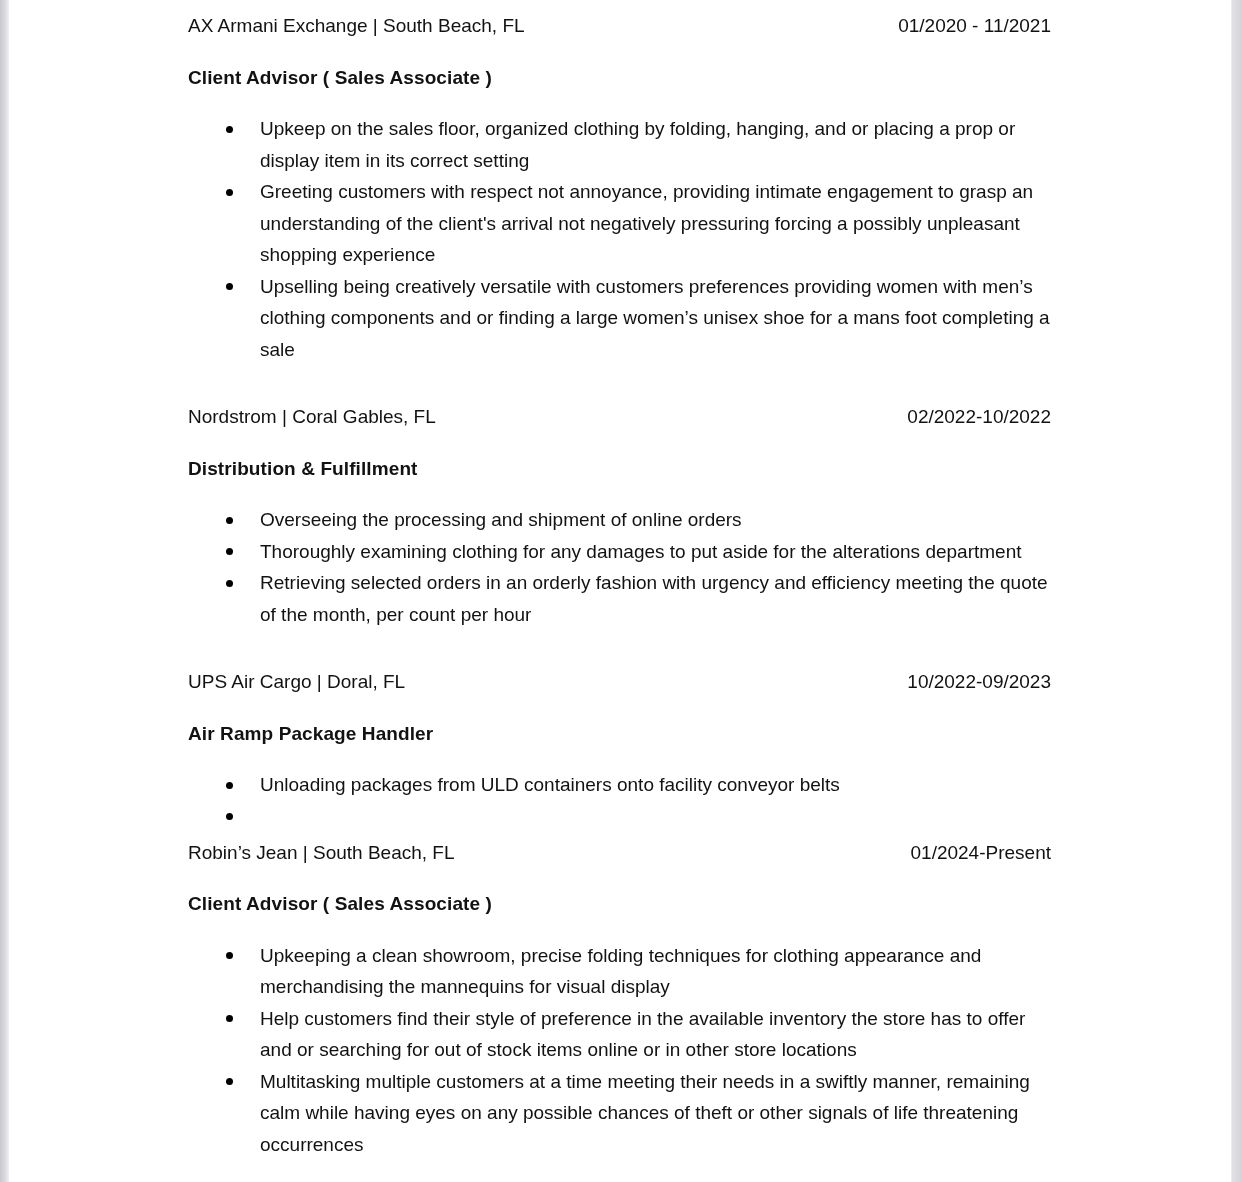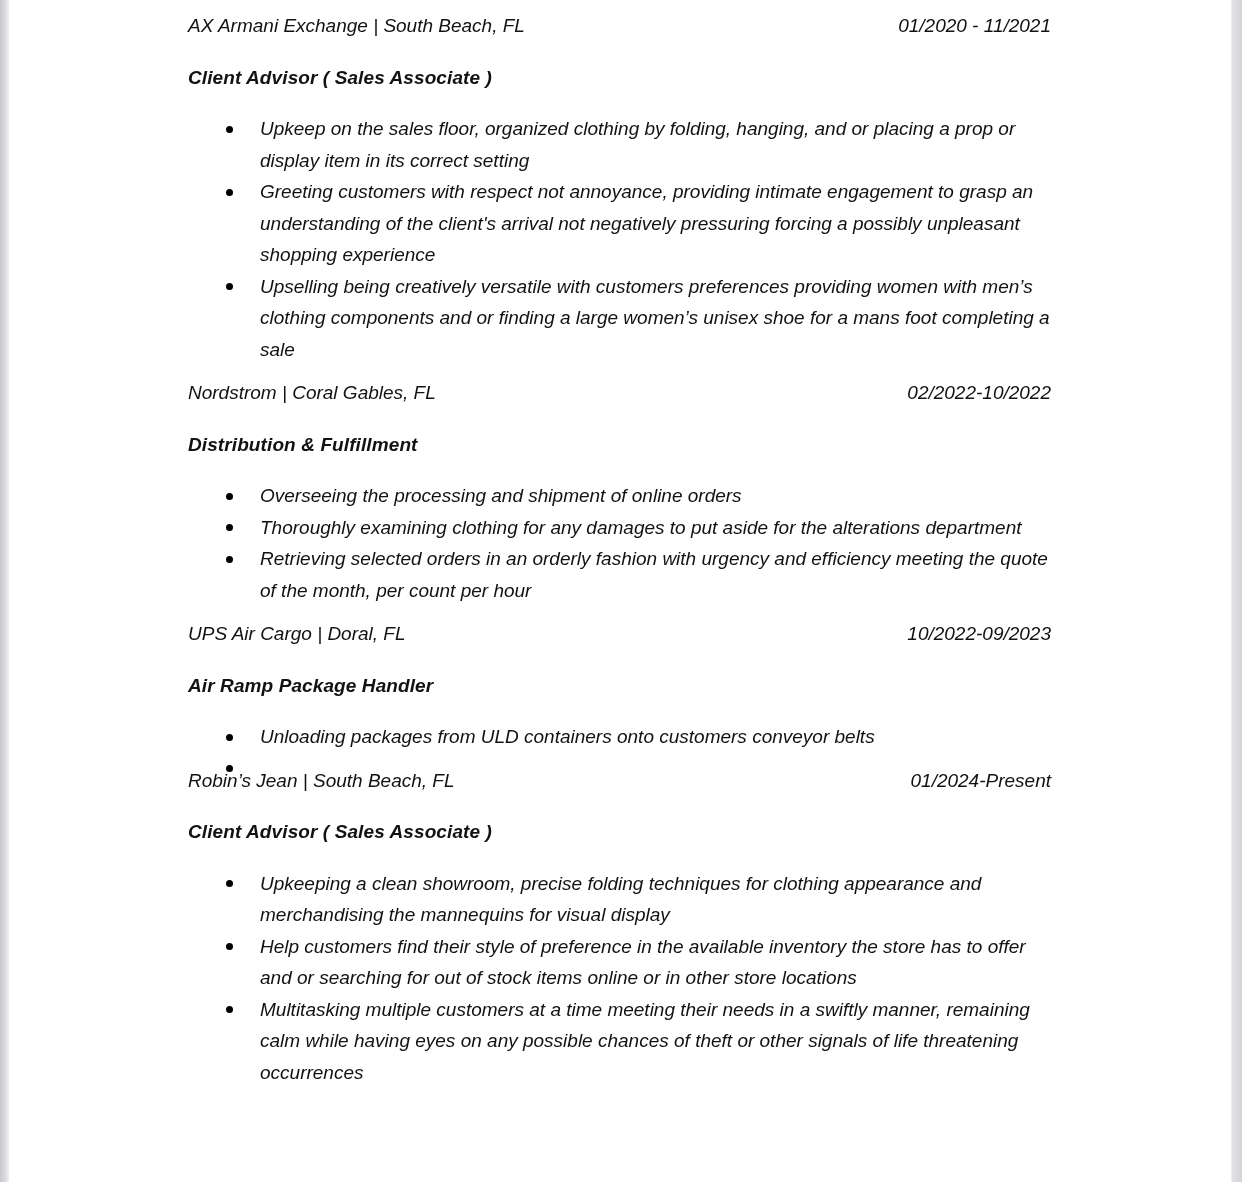--- a/index.html
+++ b/index.html
@@ -30,22 +30,22 @@
     width: 10px; height: 100%;
     background: linear-gradient(to right, #e2e2e5 0%, #d3d3d8 100%);
     border-left: 1px solid #ececee;
   }
   .doc-content {
     position: absolute;
     left: 188px;
     top: 10px;
     width: 863px;
   }
-  .job { margin: 0; font-style: italic; }
-  .job + .job { margin-top: 12px; }
+  .job { margin: 0; }
+  .job + .job { margin-top: 36px; }
   .job-header {
     display: flex;
     justify-content: space-between;
     align-items: baseline;
   }
   .company { white-space: nowrap; }
   .dates { white-space: nowrap; text-align: right; }
   .job-title {
     font-weight: bold;
     margin-top: 20px;
@@ -104,21 +104,21 @@
       </ul>
   </section>
 
   <section class="job">
     <div class="job-header">
       <span class="company">UPS Air Cargo | Doral, FL</span>
       <span class="dates">10/2022-09/2023</span>
     </div>
     <div class="job-title">Air Ramp Package Handler</div>
     <ul class="bullets">
-        <li><span class="dot"></span><span>Unloading packages from ULD containers onto customers conveyor belts</span></li>
+        <li><span class="dot"></span><span>Unloading packages from ULD containers onto facility conveyor belts</span></li>
         <li><span class="dot"></span></li>
       </ul>
   </section>
 
   <section class="job">
     <div class="job-header">
       <span class="company">Robin’s Jean | South Beach, FL</span>
       <span class="dates">01/2024-Present</span>
     </div>
     <div class="job-title">Client Advisor ( Sales Associate )</div>

